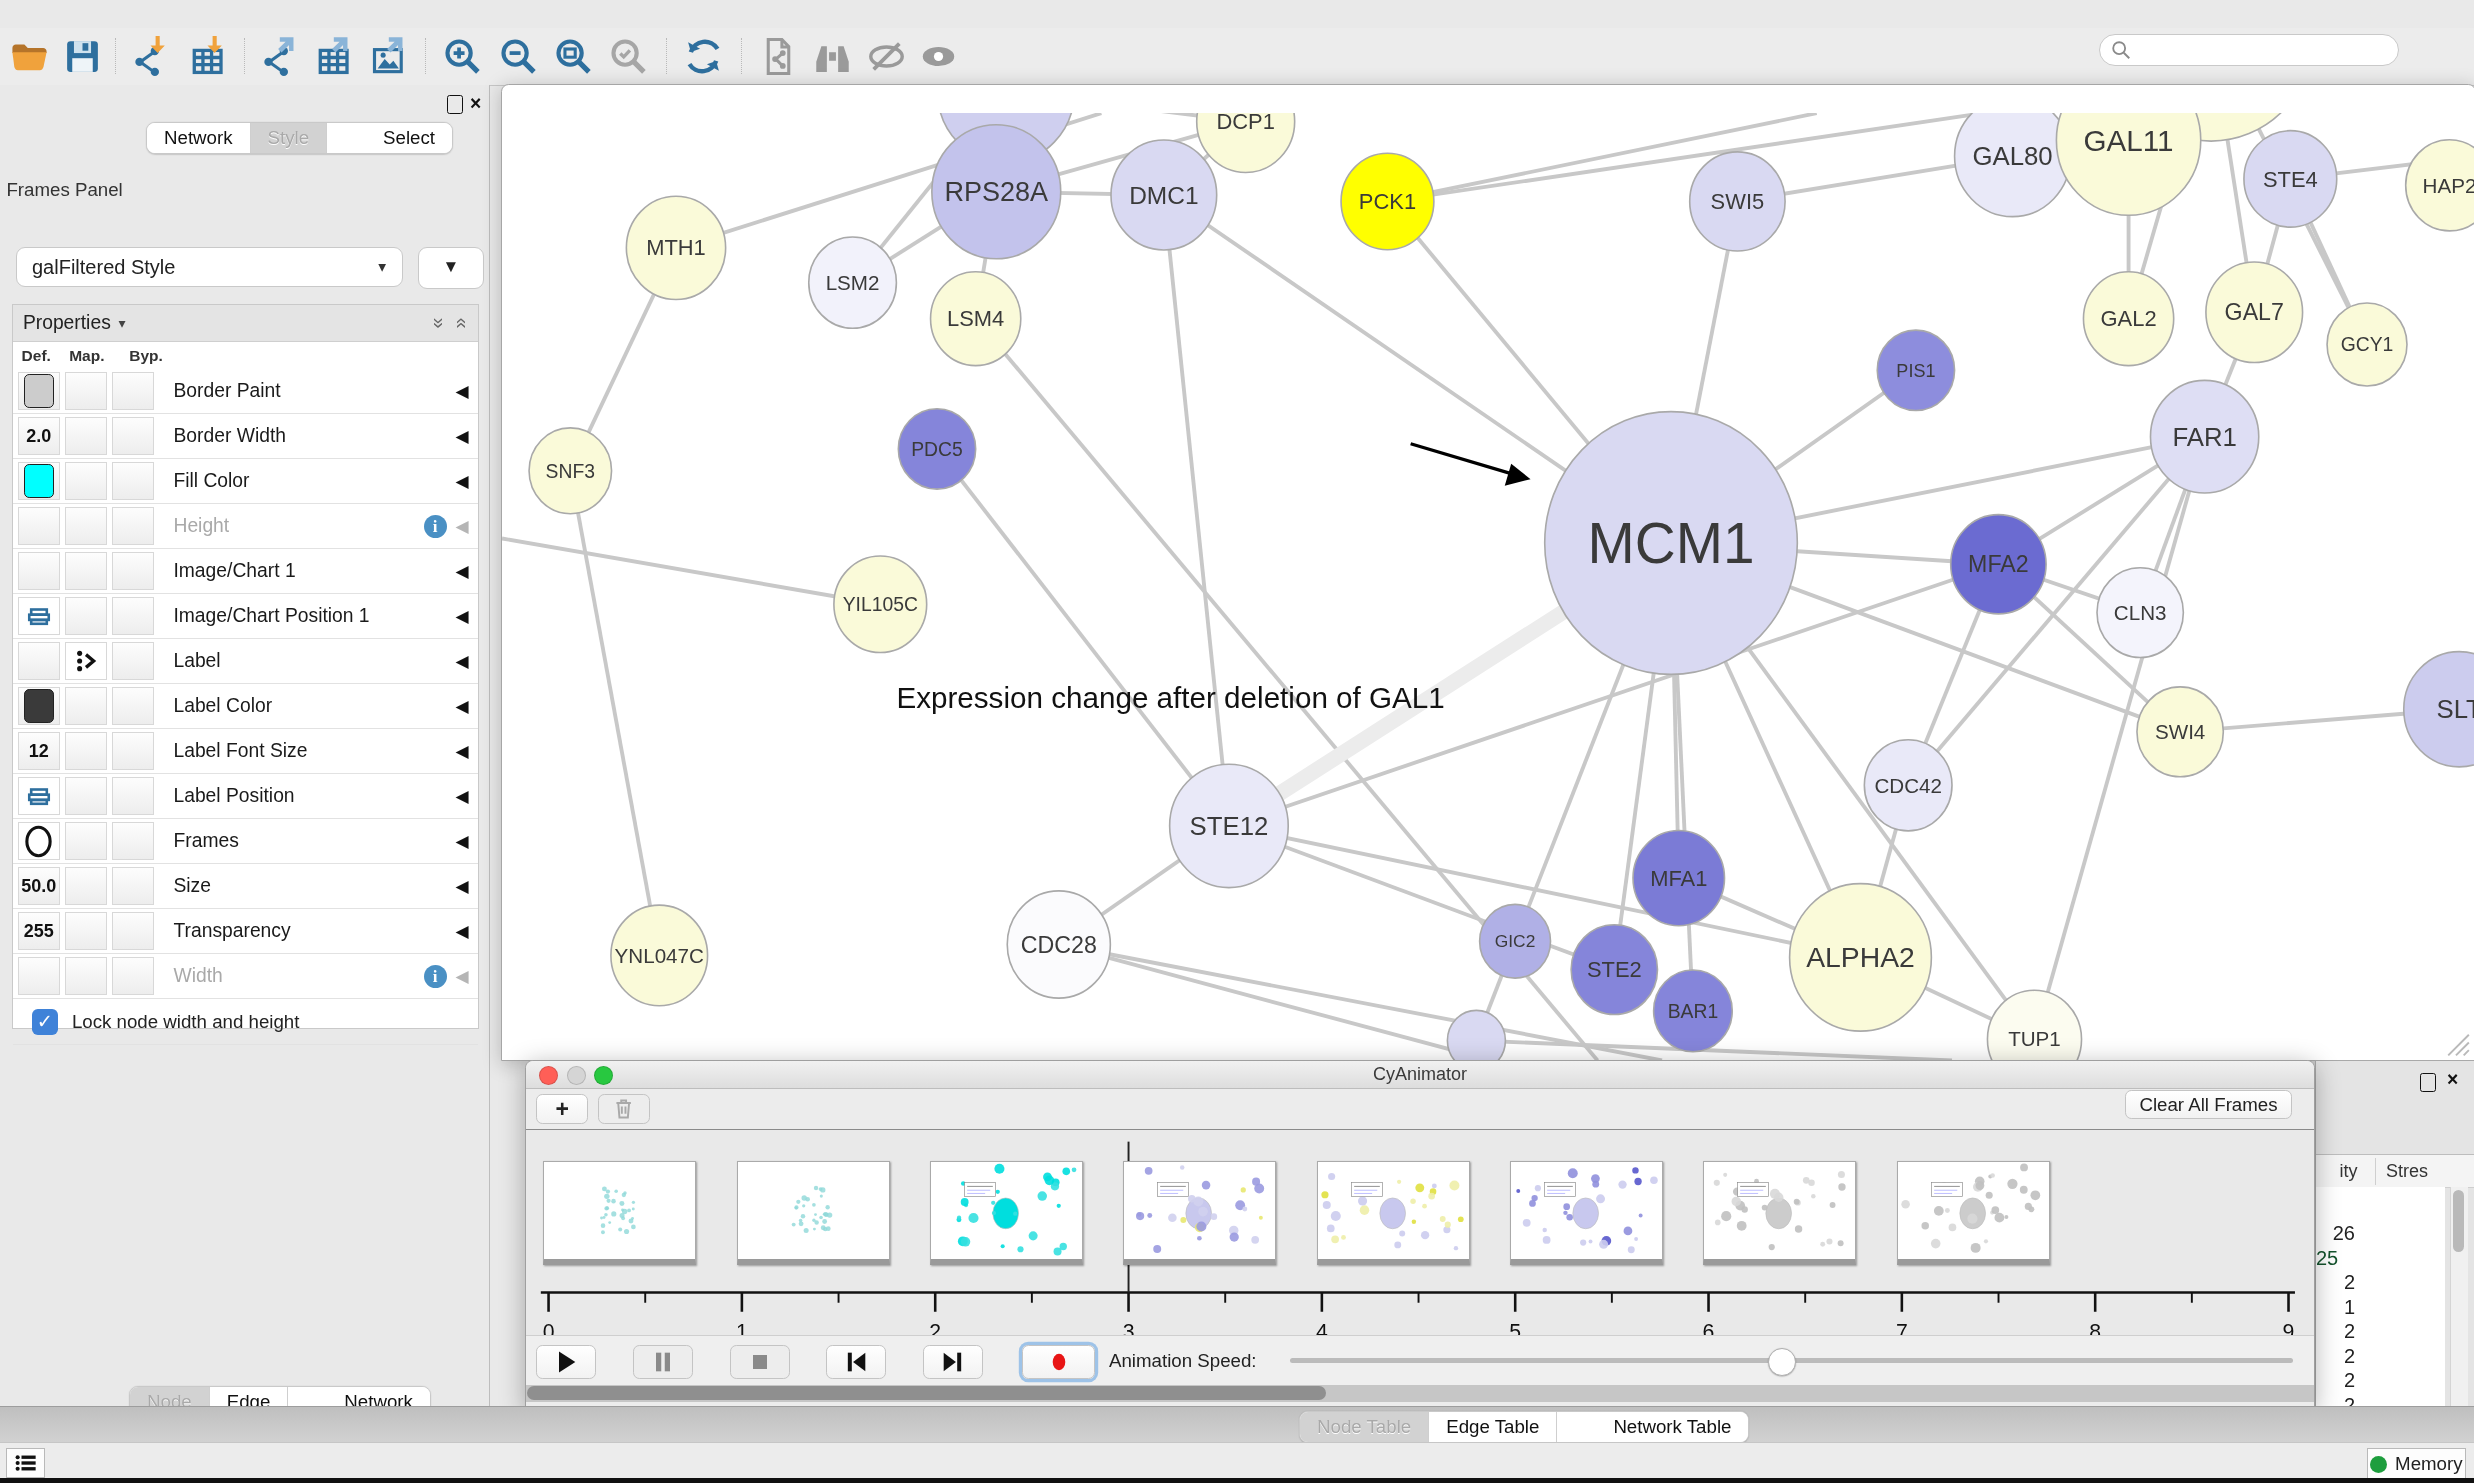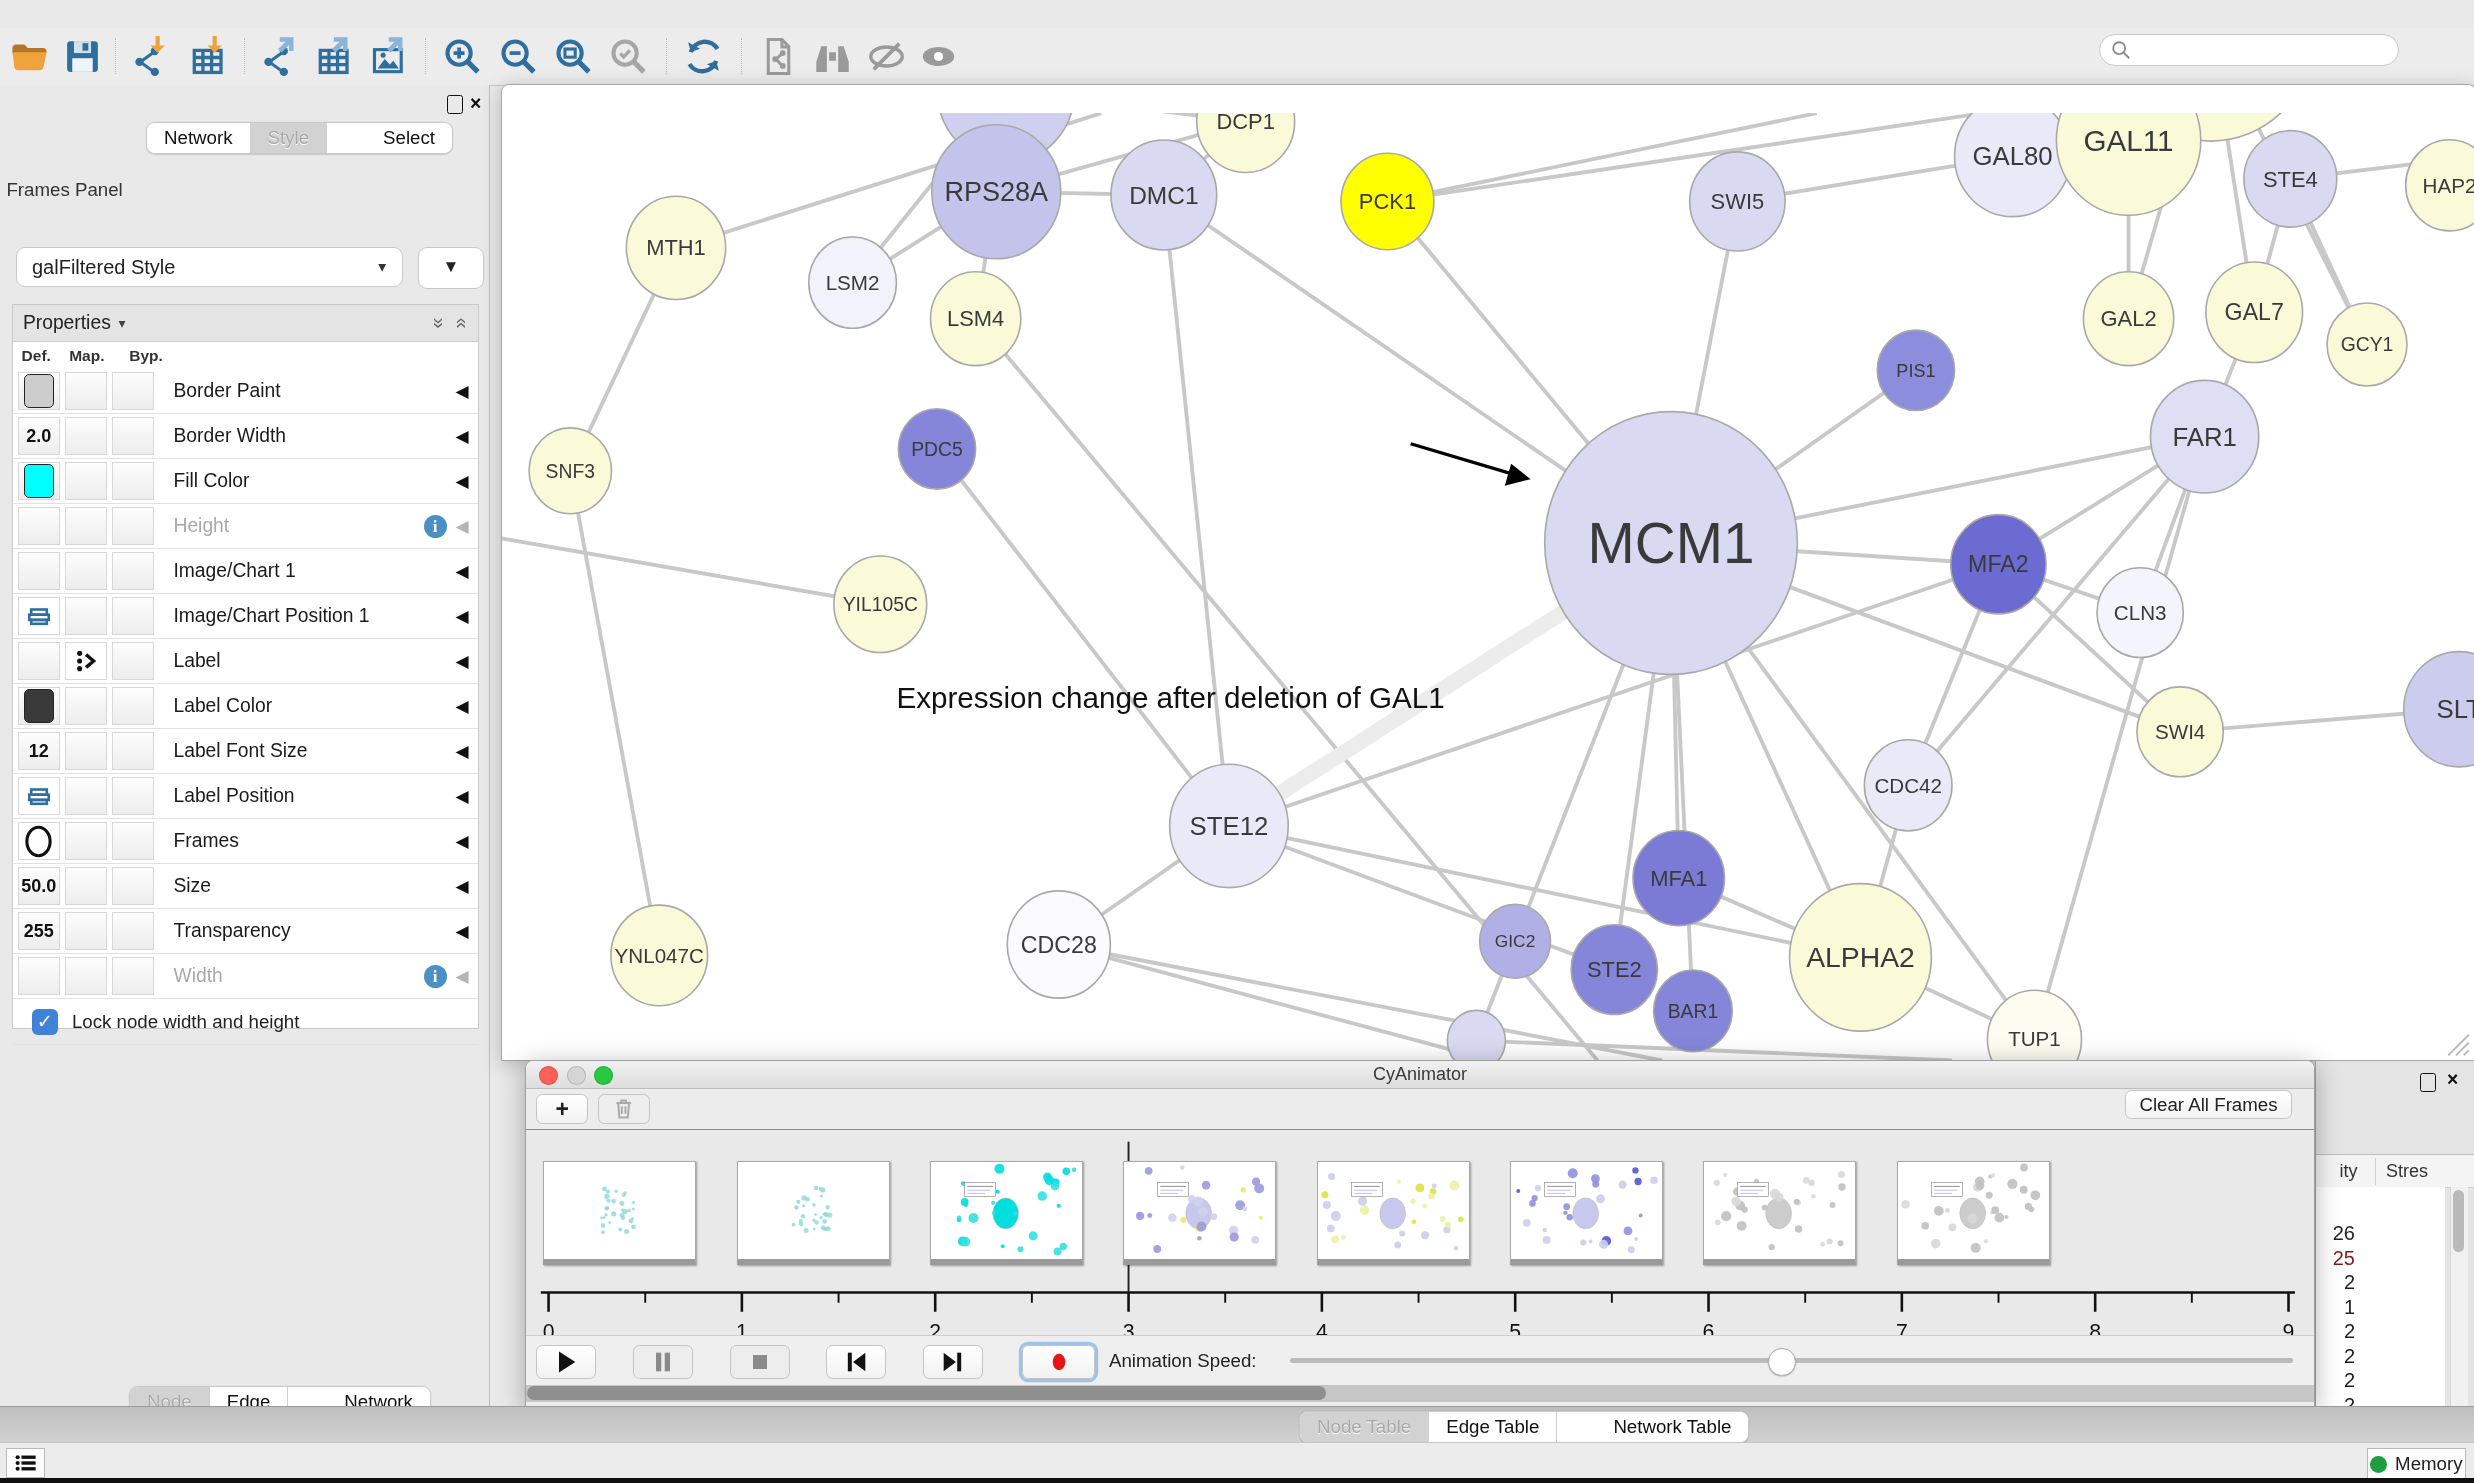--- a/index.html
+++ b/index.html
@@ -618,21 +618,21 @@
   <div id="tablepanel" class="abs">
     <span class="sqicon" style="left:104px;top:11.6px;border-width:1.9px;"></span>
     <span class="wctl" style="left:131px;top:9px;font-weight:bold;">×</span>
     <div class="hdr">
       <span class="abs" style="left:2.6px;top:5.8px;width:39px;text-align:right;">ity</span>
       <span class="abs" style="left:70px;top:5.8px;">Stres</span>
       <span class="abs" style="left:59px;top:2.6px;height:27px;border-left:1.3px solid #cfcfcf;"></span>
     </div>
     <div id="tablerows" style="position:absolute;left:0;top:126px;width:129px;height:219px;background:#fff;overflow:hidden;">
         <div style="height: 24.5px; line-height: 24.5px; font-size: 20px; text-align: right; padding-right: 90px; color: rgb(34, 34, 34); margin-top: 34px;">26</div>
-        <div style="height: 24.5px; line-height: 24.5px; font-size: 20px; text-align: right; padding-right: 90px; color: #7f1d1d;">25</div>
+        <div style="height: 24.5px; line-height: 24.5px; font-size: 20px; text-align: left; padding-right: 90px; color: #14532d;">25</div>
         <div style="height: 24.5px; line-height: 24.5px; font-size: 20px; text-align: right; padding-right: 90px; color: rgb(34, 34, 34);">2</div>
         <div style="height: 24.5px; line-height: 24.5px; font-size: 20px; text-align: right; padding-right: 90px; color: rgb(34, 34, 34);">1</div>
         <div style="height: 24.5px; line-height: 24.5px; font-size: 20px; text-align: right; padding-right: 90px; color: rgb(34, 34, 34);">2</div>
         <div style="height: 24.5px; line-height: 24.5px; font-size: 20px; text-align: right; padding-right: 90px; color: rgb(34, 34, 34);">2</div>
         <div style="height: 24.5px; line-height: 24.5px; font-size: 20px; text-align: right; padding-right: 90px; color: rgb(34, 34, 34);">2</div>
         <div style="height: 24.5px; line-height: 24.5px; font-size: 20px; text-align: right; padding-right: 90px; color: rgb(34, 34, 34);">2</div>
         <div style="height: 24.5px; line-height: 24.5px; font-size: 20px; text-align: right; padding-right: 90px; color: rgb(34, 34, 34);">2</div>
       </div>
     <div class="abs" style="left:134px;top:126px;width:17px;height:219px;background:#f0f0f0;border-left:0.6px solid #d5d5d5;">
       <div style="position:absolute;left:1.9px;top:2.6px;width:11.6px;height:62px;background:#b9b9b9;border-radius:5.8px;"></div>

